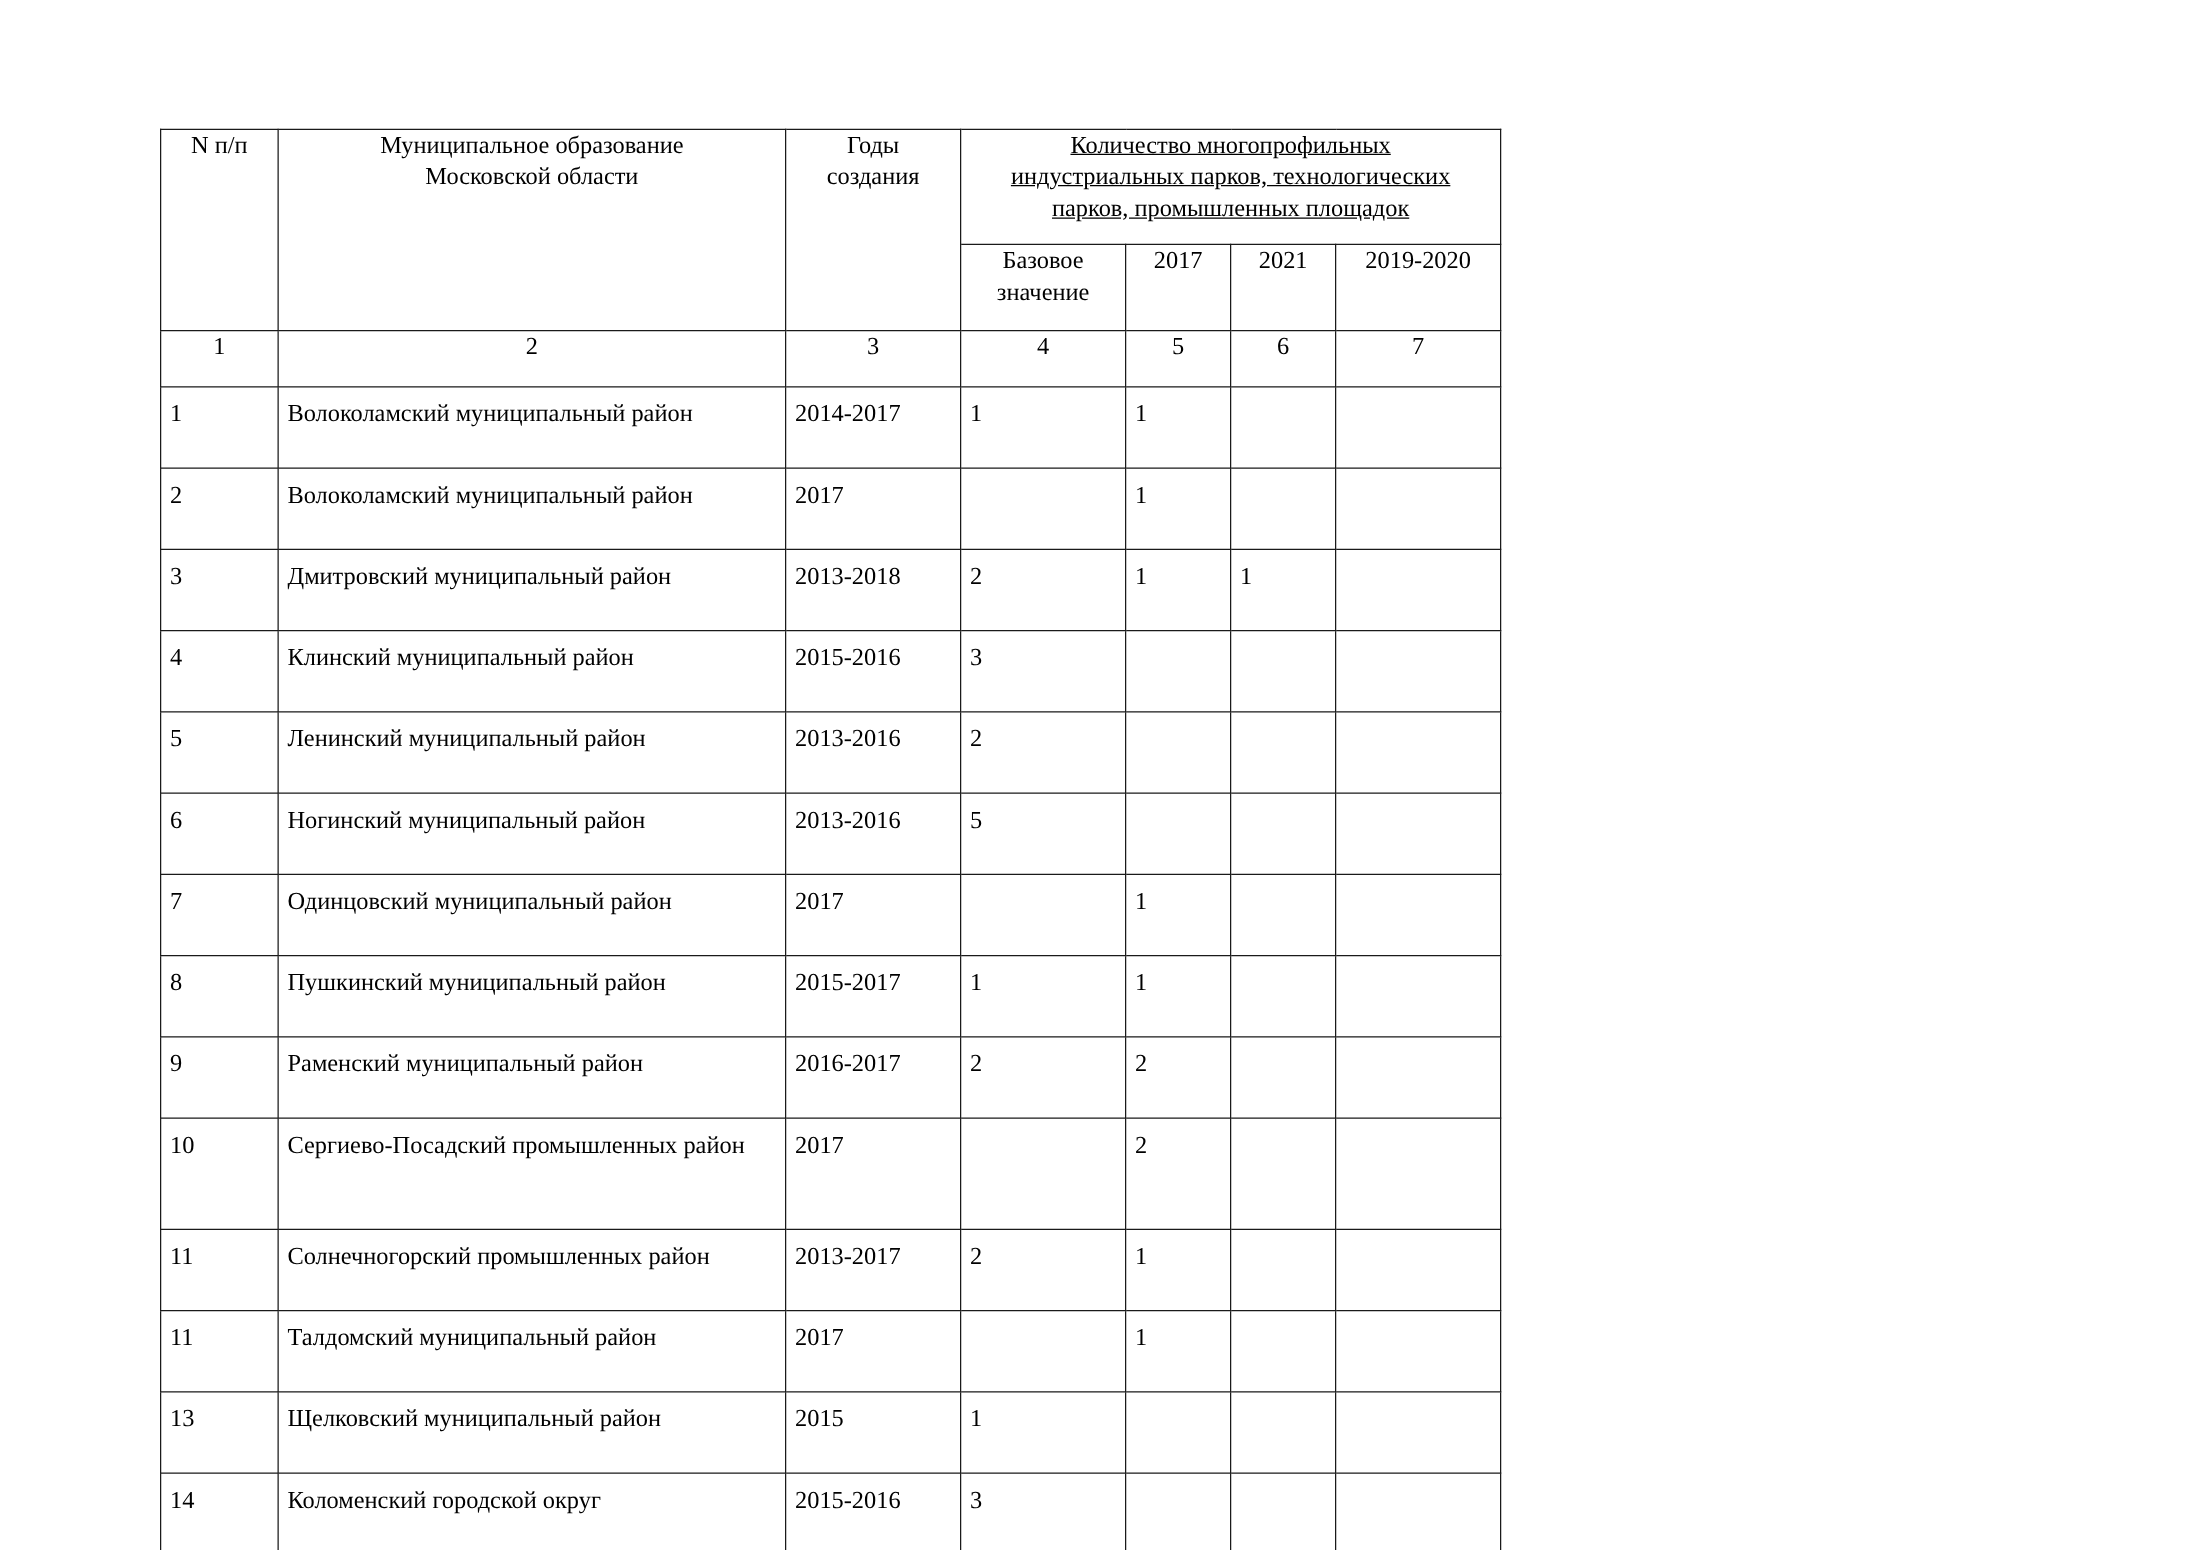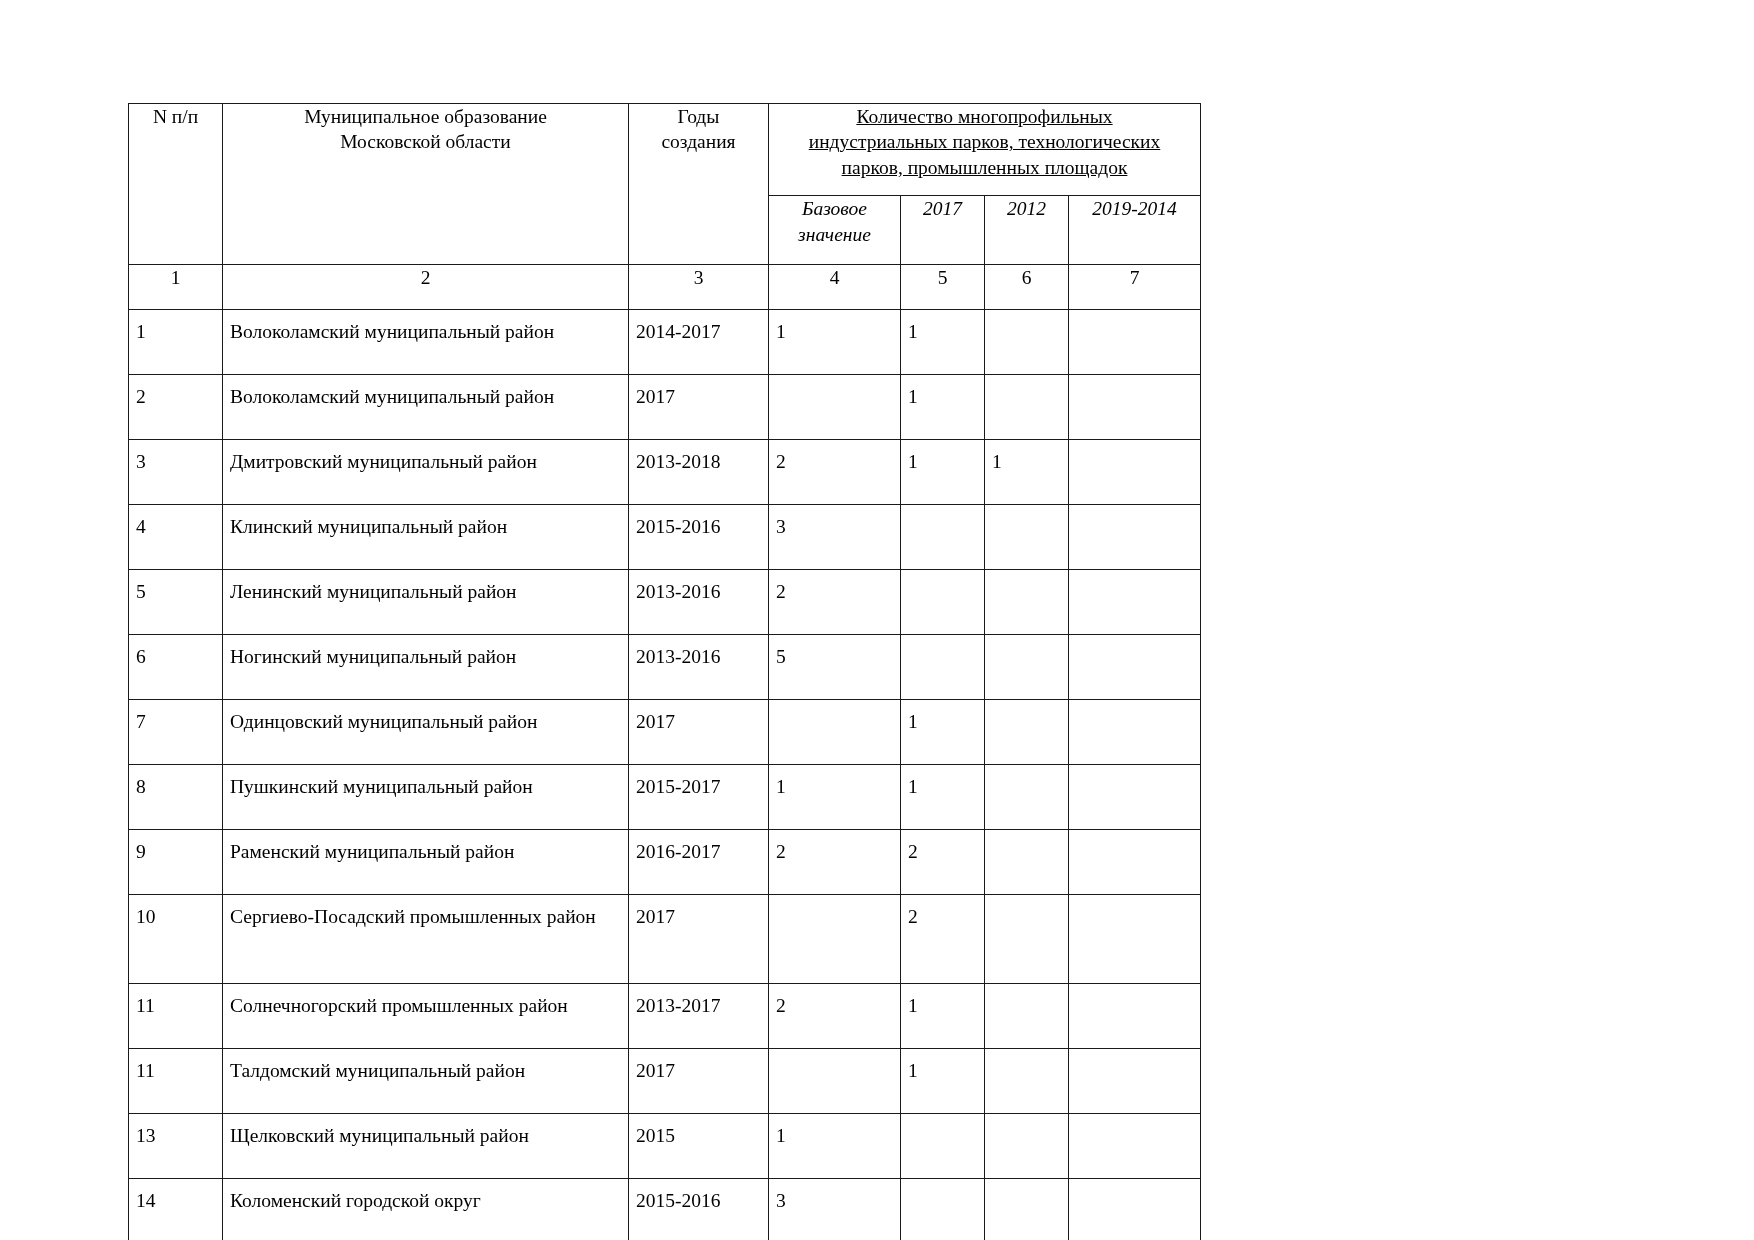--- a/index.html
+++ b/index.html
@@ -56,21 +56,20 @@
     text-align: center;
     vertical-align: top;
     padding: 17px 6px 6px 6px;
   }
   .hdr-center.tall { height: 160px; }
   .hdr-sub {
     text-align: center;
     vertical-align: middle;
     padding: 10px 4px 12px 4px;
     height: 62px;
-    font-style: italic;
   }
   .hdr-title-2 {
     text-align: center;
     vertical-align: top;
     padding: 17px 6px 6px 6px;
     height: 84px;
     text-decoration: underline;
   }
   .numrow td {
     text-align: center;
@@ -128,24 +127,24 @@
         </tr>
         <tr>
           <td class="hdr-sub">
             <span>Базовое</span><br>
             <span>значение</span>
           </td>
           <td class="hdr-sub">
             <span>2017</span>
           </td>
           <td class="hdr-sub">
-            <span>2012</span>
-          </td>
-          <td class="hdr-sub">
-            <span class="nowrap">2019-2014</span>
+            <span>2021</span>
+          </td>
+          <td class="hdr-sub">
+            <span class="nowrap">2019-2020</span>
           </td>
         </tr>
         <tr class="numrow">
           <td>1</td>
           <td>2</td>
           <td>3</td>
           <td>4</td>
           <td>5</td>
           <td>6</td>
           <td>7</td>

